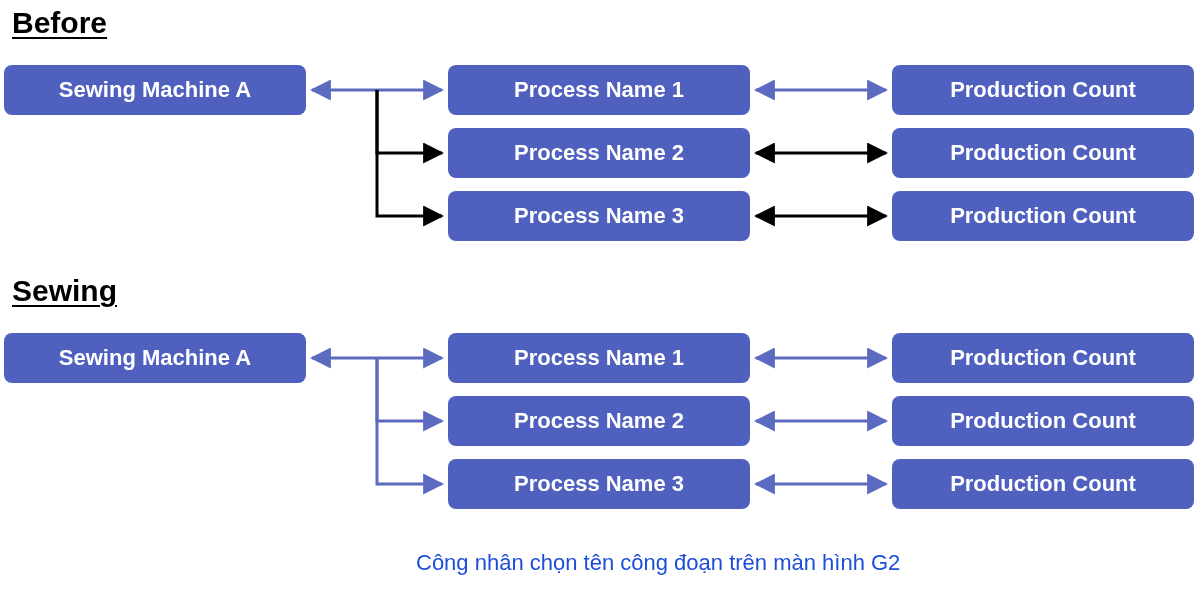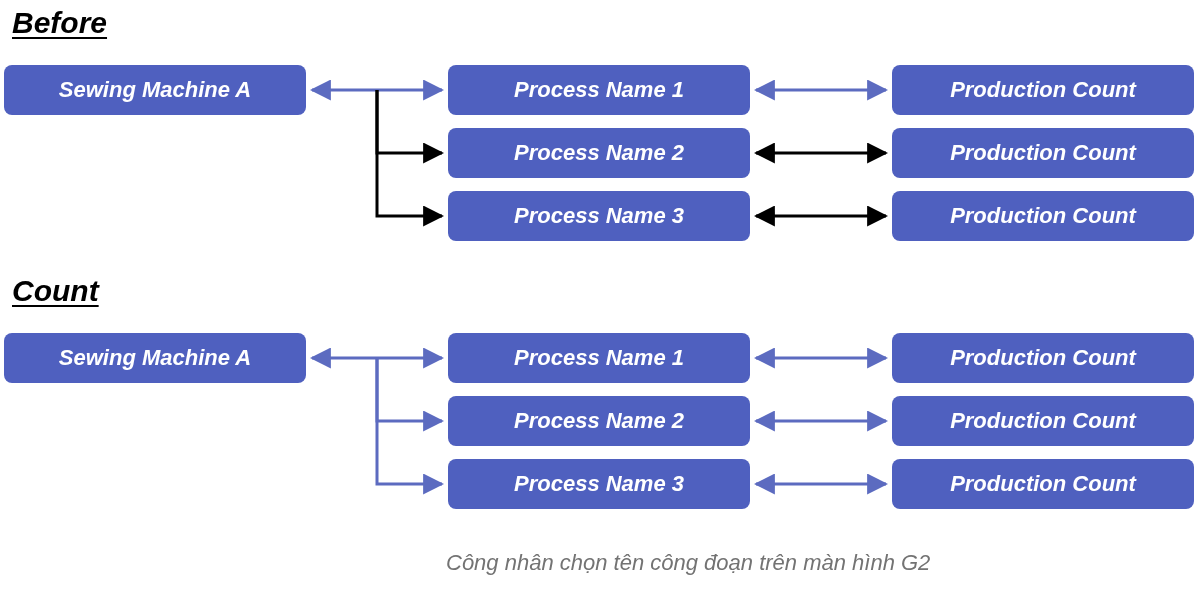--- a/index.html
+++ b/index.html
@@ -8,21 +8,20 @@
     width: 1200px;
     height: 589px;
     background: #fff;
     font-family: -apple-system, BlinkMacSystemFont, "Segoe UI", Helvetica, Arial, sans-serif;
     position: relative;
   }
   .stage {
     position: relative;
     width: 1200px;
     height: 589px;
-    font-style: italic;
   }
   .section-title {
     position: absolute;
     font-size: 30px;
     font-weight: 700;
     color: #000;
     text-decoration: underline;
     text-underline-offset: 4px;
     text-decoration-thickness: 2px;
   }
@@ -34,40 +33,39 @@
     display: flex;
     align-items: center;
     justify-content: center;
     font-size: 22px;
     font-weight: 600;
     color: #fff;
   }
   .caption {
     position: absolute;
     font-size: 22px;
-    color: #737373;
+    color: #1d4ed8;
     font-weight: 400;
-    margin-left: 30px;
   }
   svg.overlay {
     position: absolute;
     left: 0; top: 0;
     width: 1200px;
     height: 589px;
     pointer-events: none;
   }
 </style>
 </head>
 <body>
 
 <div class="stage">
 
   <div class="section-title" style="left:12px; top:6px;">Before</div>
 
-  <div class="section-title" style="left:12px; top:274px;">Count</div>
+  <div class="section-title" style="left:12px; top:274px;">Sewing</div>
 
   <div class="caption" style="left:416px; top:550px;">Công nhân chọn tên công đoạn trên màn hình G2</div>
 
   <svg class="overlay">
     <defs>
 
       <marker id="arr-blue-r" viewBox="0 0 10 10" refX="9" refY="5" markerWidth="7" markerHeight="7" orient="auto">
         <path d="M0,0 L10,5 L0,10 z" fill="#5C6BC0"></path>
       </marker>
       <marker id="arr-blue-l" viewBox="0 0 10 10" refX="1" refY="5" markerWidth="7" markerHeight="7" orient="auto">

